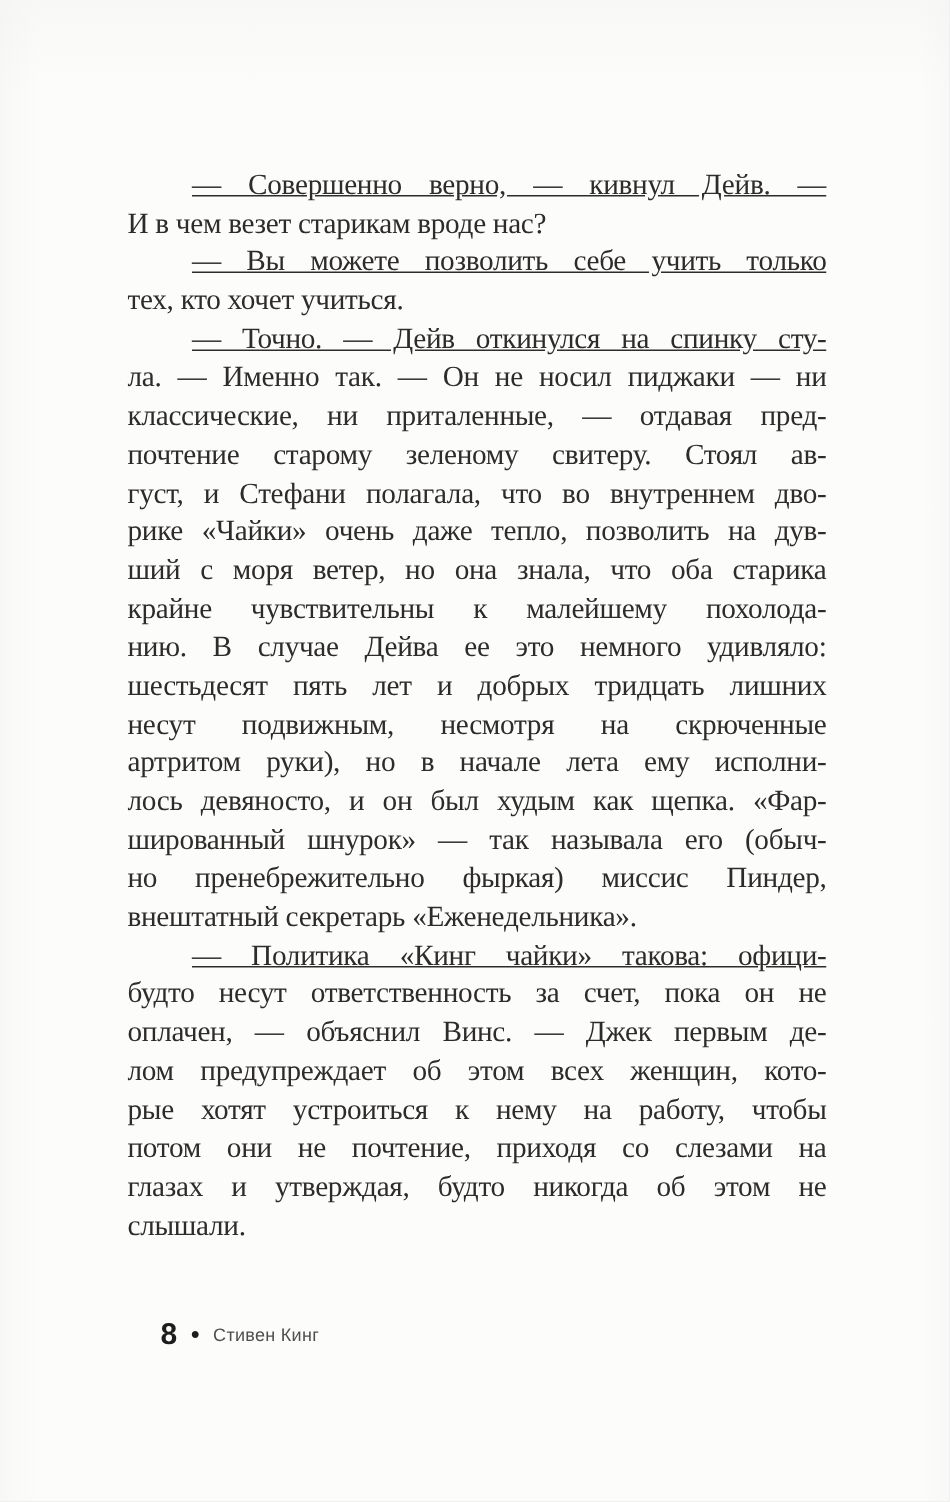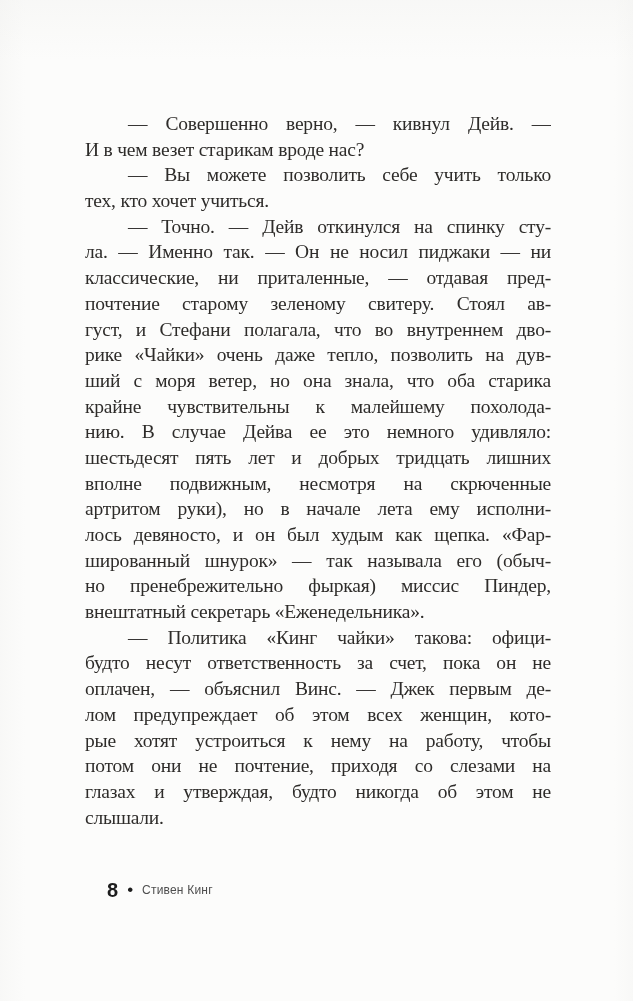--- a/index.html
+++ b/index.html
@@ -35,21 +35,21 @@
   }
   .para { margin: 0; padding: 0; }
   .line {
     height: 25.7px;
     line-height: 25.7px;
     text-align: justify;
     text-align-last: justify;
     overflow: hidden;
     white-space: normal;
   }
-  .line.first { padding-left: 43px; }
+  .line.first { padding-left: 43px; text-decoration: underline; }
   .line.last  { text-align-last: left; }
   .running-footer {
     position: absolute;
     left: 107px;
     top: 878px;
     display: flex;
     align-items: center;
     gap: 9px;
     font-family: "Liberation Sans", "DejaVu Sans", sans-serif;
   }
@@ -89,21 +89,21 @@
         <div class="line first">— Точно. — Дейв откинулся на спинку сту-</div>
         <div class="line">ла. — Именно так. — Он не носил пиджаки — ни</div>
         <div class="line">классические, ни приталенные, — отдавая пред-</div>
         <div class="line">почтение старому зеленому свитеру. Стоял ав-</div>
         <div class="line">густ, и Стефани полагала, что во внутреннем дво-</div>
         <div class="line">рике «Чайки» очень даже тепло, позволить на дув-</div>
         <div class="line">ший с моря ветер, но она знала, что оба старика</div>
         <div class="line">крайне чувствительны к малейшему похолода-</div>
         <div class="line">нию. В случае Дейва ее это немного удивляло:</div>
         <div class="line">шестьдесят пять лет и добрых тридцать лишних</div>
-        <div class="line">вполне подвижным, несмотря на скрюченные</div>
+        <div class="line">несут подвижным, несмотря на скрюченные</div>
         <div class="line">артритом руки), но в начале лета ему исполни-</div>
         <div class="line">лось девяносто, и он был худым как щепка. «Фар-</div>
         <div class="line">шированный шнурок» — так называла его (обыч-</div>
         <div class="line">но пренебрежительно фыркая) миссис Пиндер,</div>
         <div class="line last">внештатный секретарь «Еженедельника».</div>
       </div>
       <div class="para">
         <div class="line first">— Политика «Кинг чайки» такова: офици-</div>
         <div class="line">будто несут ответственность за счет, пока он не</div>
         <div class="line">оплачен, — объяснил Винс. — Джек первым де-</div>

